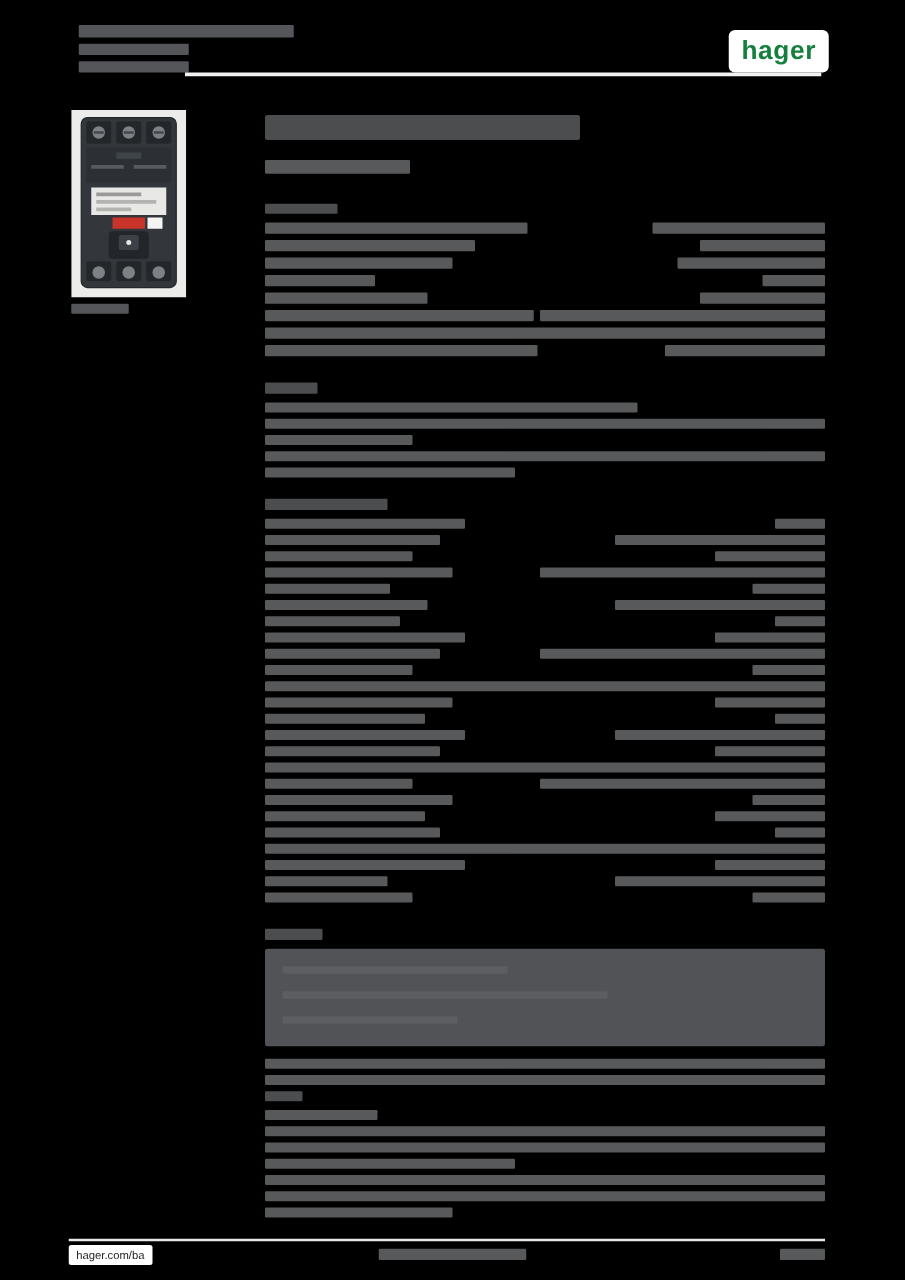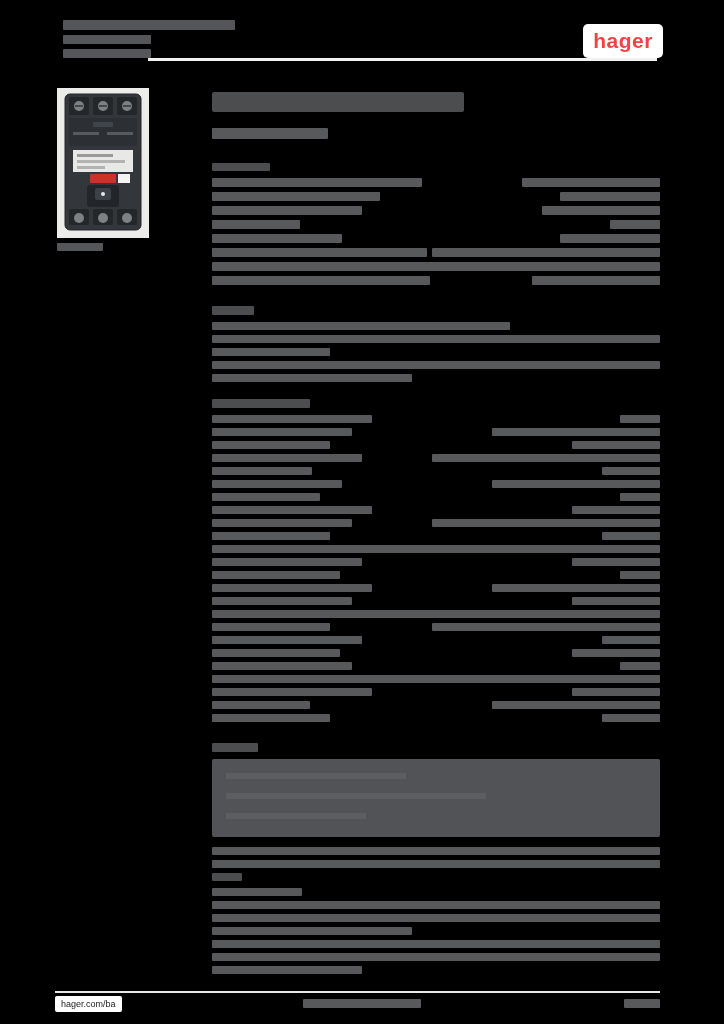--- a/index.html
+++ b/index.html
@@ -7,21 +7,21 @@
         font-family:"Liberation Sans",sans-serif;}
   .bar{background:#58595b;height:8px;border-radius:1px;display:block;}
   .bar.dark{background:#4c4d4f;}
   .row{display:flex;justify-content:space-between;margin-bottom:5px;}
   .single{margin-bottom:5px;}
   
   .hdr-bar{position:absolute;background:#55565a;border-radius:1px;}
   .header-rule{position:absolute;left:148px;top:58px;width:509px;height:3px;background:#f2f2f2;}
   .logo-box{position:absolute;left:583px;top:24px;width:80px;height:34px;background:#fff;
             border-radius:5px;display:flex;align-items:center;justify-content:center;}
-  .logo-text{color:#ef4444;font-weight:bold;font-size:21px;letter-spacing:.5px;}
+  .logo-text{color:#15803d;font-weight:bold;font-size:21px;letter-spacing:.5px;}
   
   .figure{position:absolute;left:57px;top:88px;width:92px;height:150px;}
   .figure-caption{position:absolute;left:57px;top:243px;width:46px;height:8px;background:#55565a;border-radius:1px;}
   
   .main{position:absolute;left:212px;top:92px;width:448px;}
   .title-bar{height:20px;width:252px;background:#4c4d4f;border-radius:2px;margin-bottom:16px;}
   .subtitle-bar{height:11px;width:116px;margin-bottom:24px;}
   .sec-label{margin-bottom:7px;}
   .sec-gap{height:16px;}
   .figure-block{width:448px;height:78px;background:#525356;border-radius:2px;margin-bottom:10px;position:relative;}

